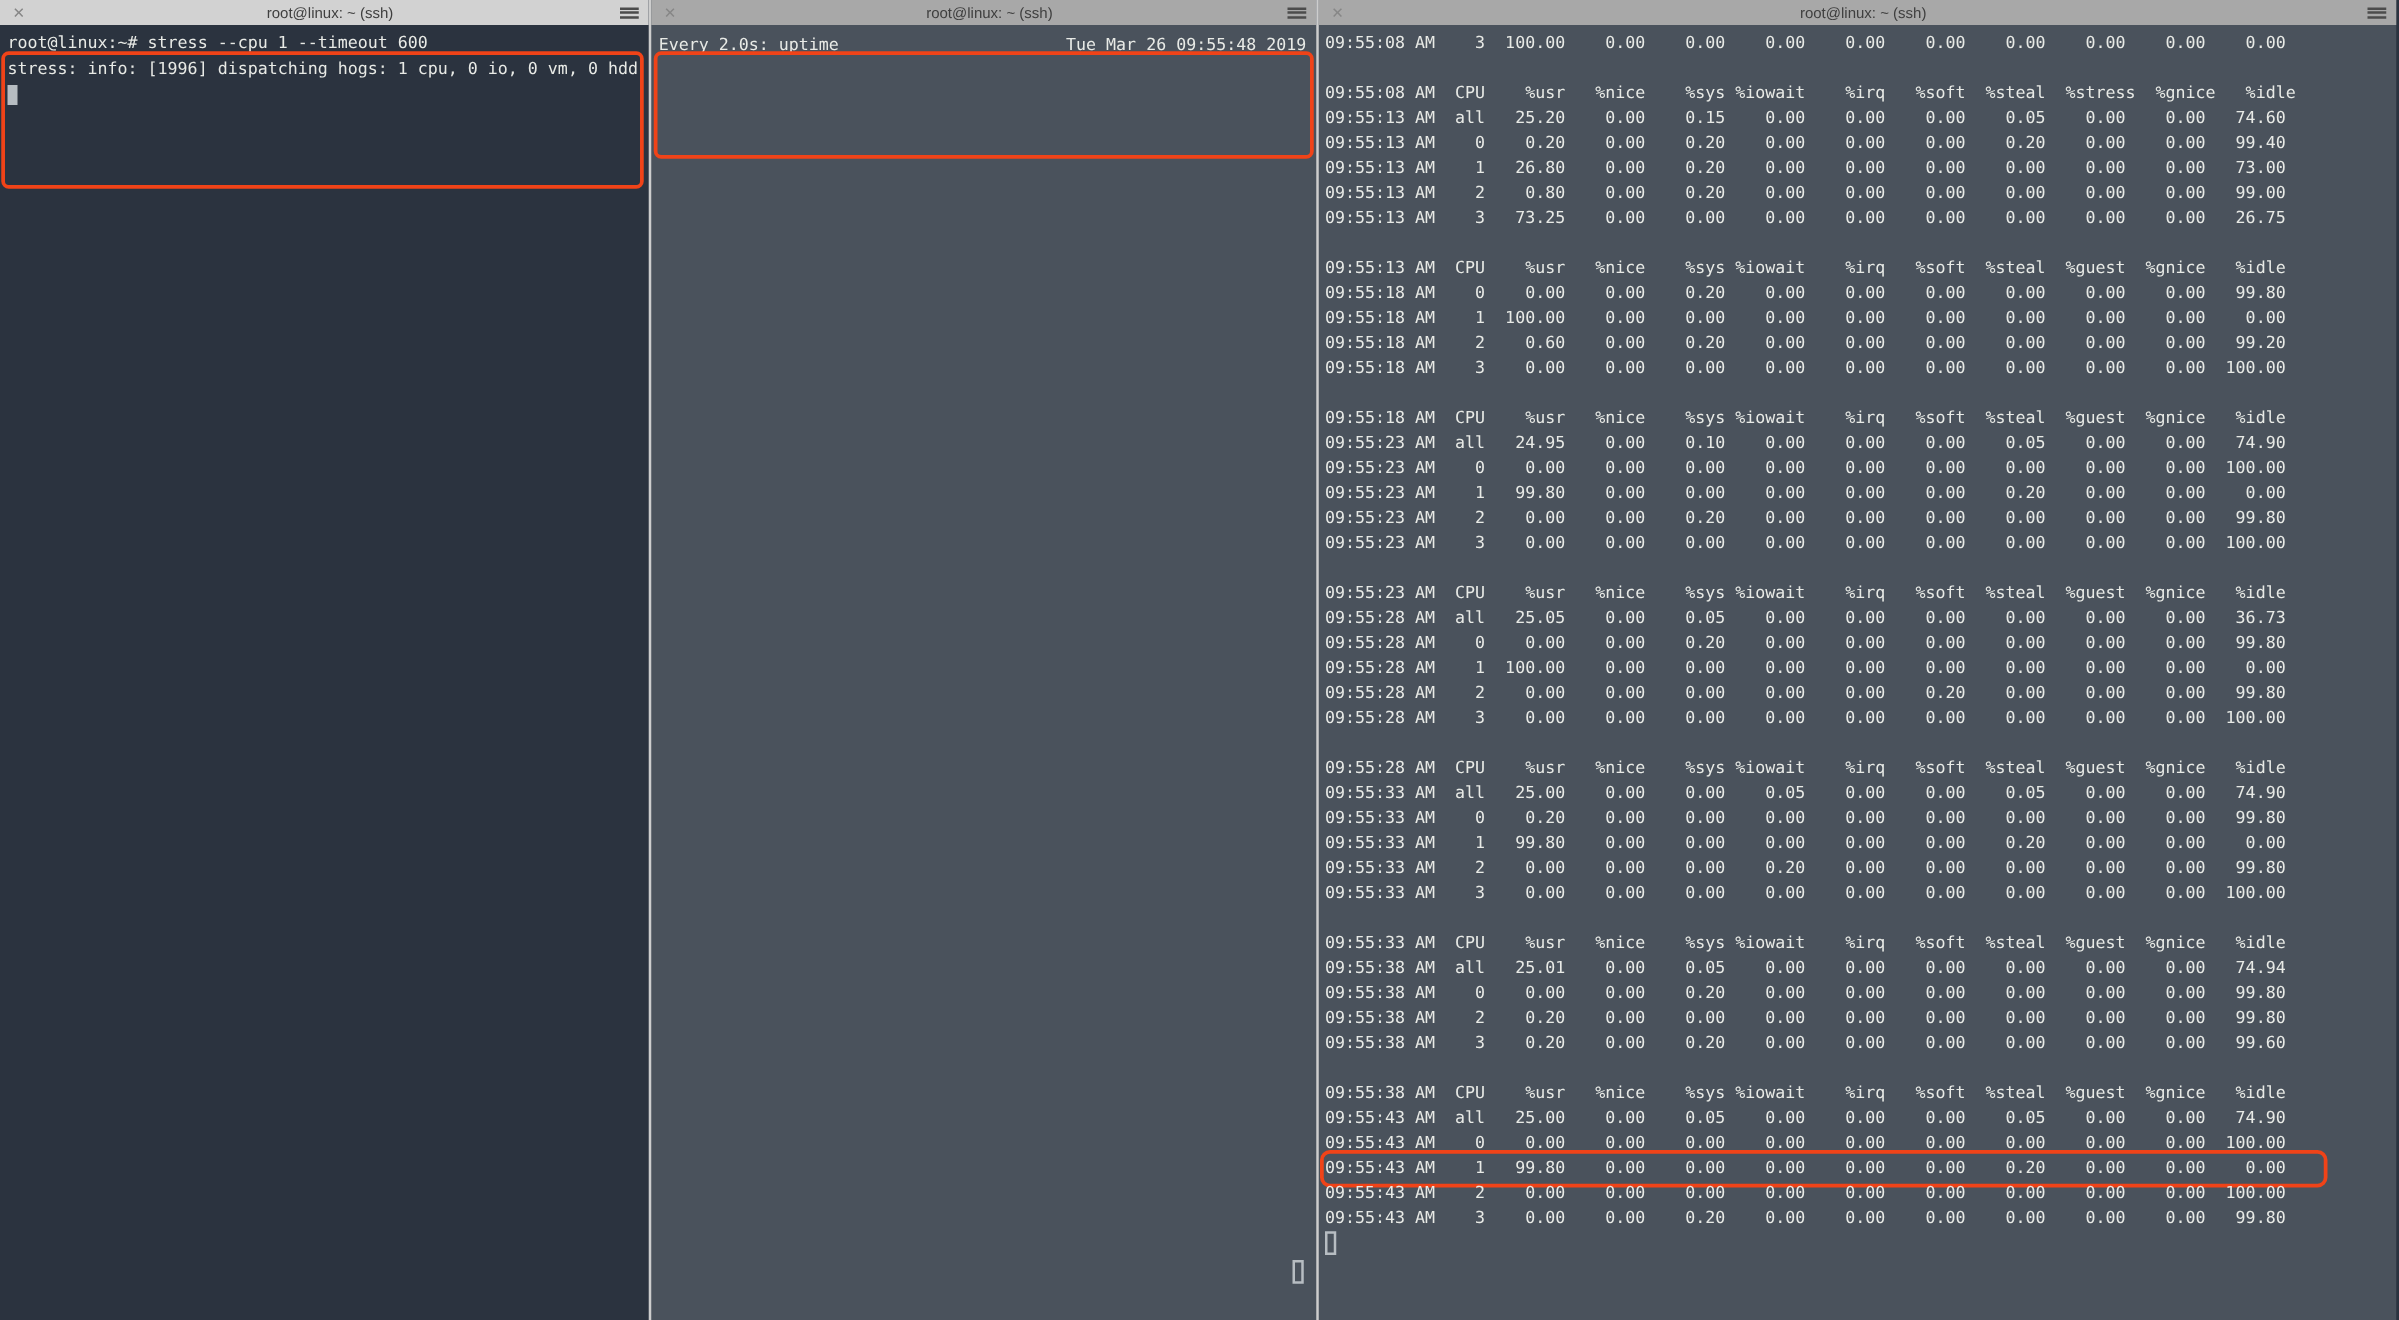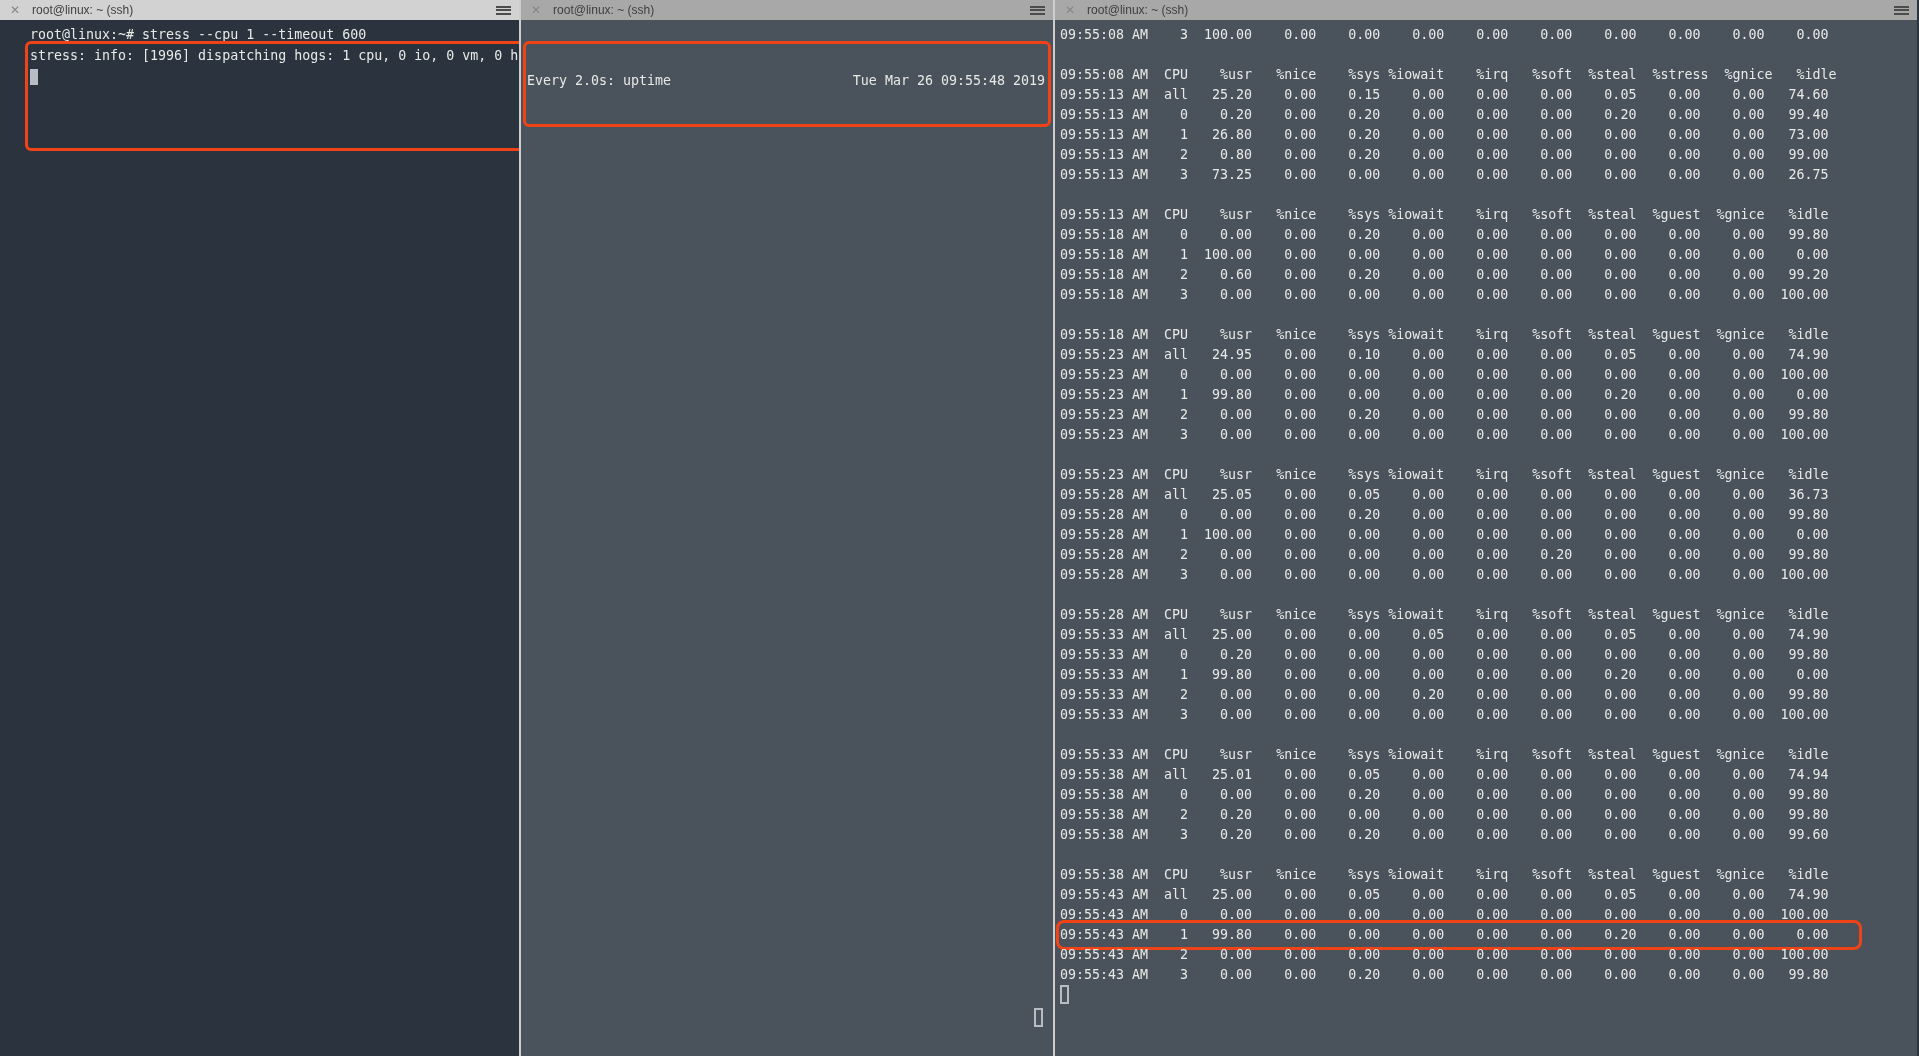--- a/index.html
+++ b/index.html
@@ -19,32 +19,32 @@
   .pane{position:relative;height:1056px;display:flex;flex-direction:column;}
   .pane-left{width:519px;background:var(--dark-bg);}
   .pane-mid{width:534px;background:var(--slate-bg);border-left:2px solid var(--divider);}
   .pane-right{width:864px;background:var(--slate-bg);border-left:2px solid var(--divider);}
   .titlebar{height:20px;flex:0 0 20px;display:flex;align-items:center;
     font-family:"Liberation Sans",sans-serif;font-size:12px;color:#3f3f3f;
     padding:0 8px 0 10px;}
   .titlebar.active{background:var(--title-active);}
   .titlebar.inactive{background:var(--title-inactive);}
   .close-x{font-size:12px;color:#868686;margin-right:12px;line-height:1;}
-  .title-text{flex:1 1 auto;white-space:nowrap;overflow:hidden;}
+  .title-text{flex:1 1 auto;white-space:nowrap;overflow:hidden;text-align:center;}
   .menu-icon{width:15px;height:9px;border-top:2px solid #4c4c4c;border-bottom:2px solid #4c4c4c;position:relative;flex:0 0 auto;}
   .menu-icon::after{content:"";position:absolute;left:0;right:0;top:1.5px;height:2px;background:#4c4c4c;}
   .content{position:relative;flex:1 1 auto;color:var(--term-fg);font-size:13.3px;}
   .tl{white-space:pre;line-height:21px;height:21px;}
-  .left-body{padding:4px 0 16px 6px;margin-left:24px;}
+  .left-body{padding:4px 0 16px 6px;}
   .cursor-block{display:inline-block;width:8px;height:16px;background:var(--cursor);vertical-align:middle;}
   .annotation{position:absolute;border:3px solid var(--accent);border-radius:6px;pointer-events:none;}
   .box-left{left:1px;top:21px;width:514px;height:110px;}
   .box-mid{left:2px;top:21px;width:528px;height:86px;}
   .mid-body{padding:6px 8px 0 6px;}
-  .watch-header{display:flex;justify-content:space-between;line-height:21px;height:21px;white-space:pre;margin-top:44px;}
+  .watch-header{display:flex;justify-content:space-between;line-height:21px;height:21px;white-space:pre;}
   .cursor-rev{background:#c9ced2;color:#39424c;}
   .cursor-hollow{display:inline-block;width:9px;height:19px;border:2px solid var(--cursor);vertical-align:top;}
   .mid-bottom-cursor{position:absolute;left:513px;top:1008px;width:9px;height:19px;border:2px solid var(--cursor);}
   .right-body{padding:5px 14px 0 5px;}
   .sar-line{white-space:pre;line-height:20px;height:20px;position:relative;}
   .sar-line.hl .hl-box{content:"";position:absolute;left:-4px;top:-5px;width:806px;height:30px;
     border:3px solid var(--accent);border-radius:8px;pointer-events:none;}
 </style>
 </head>
 <body>

